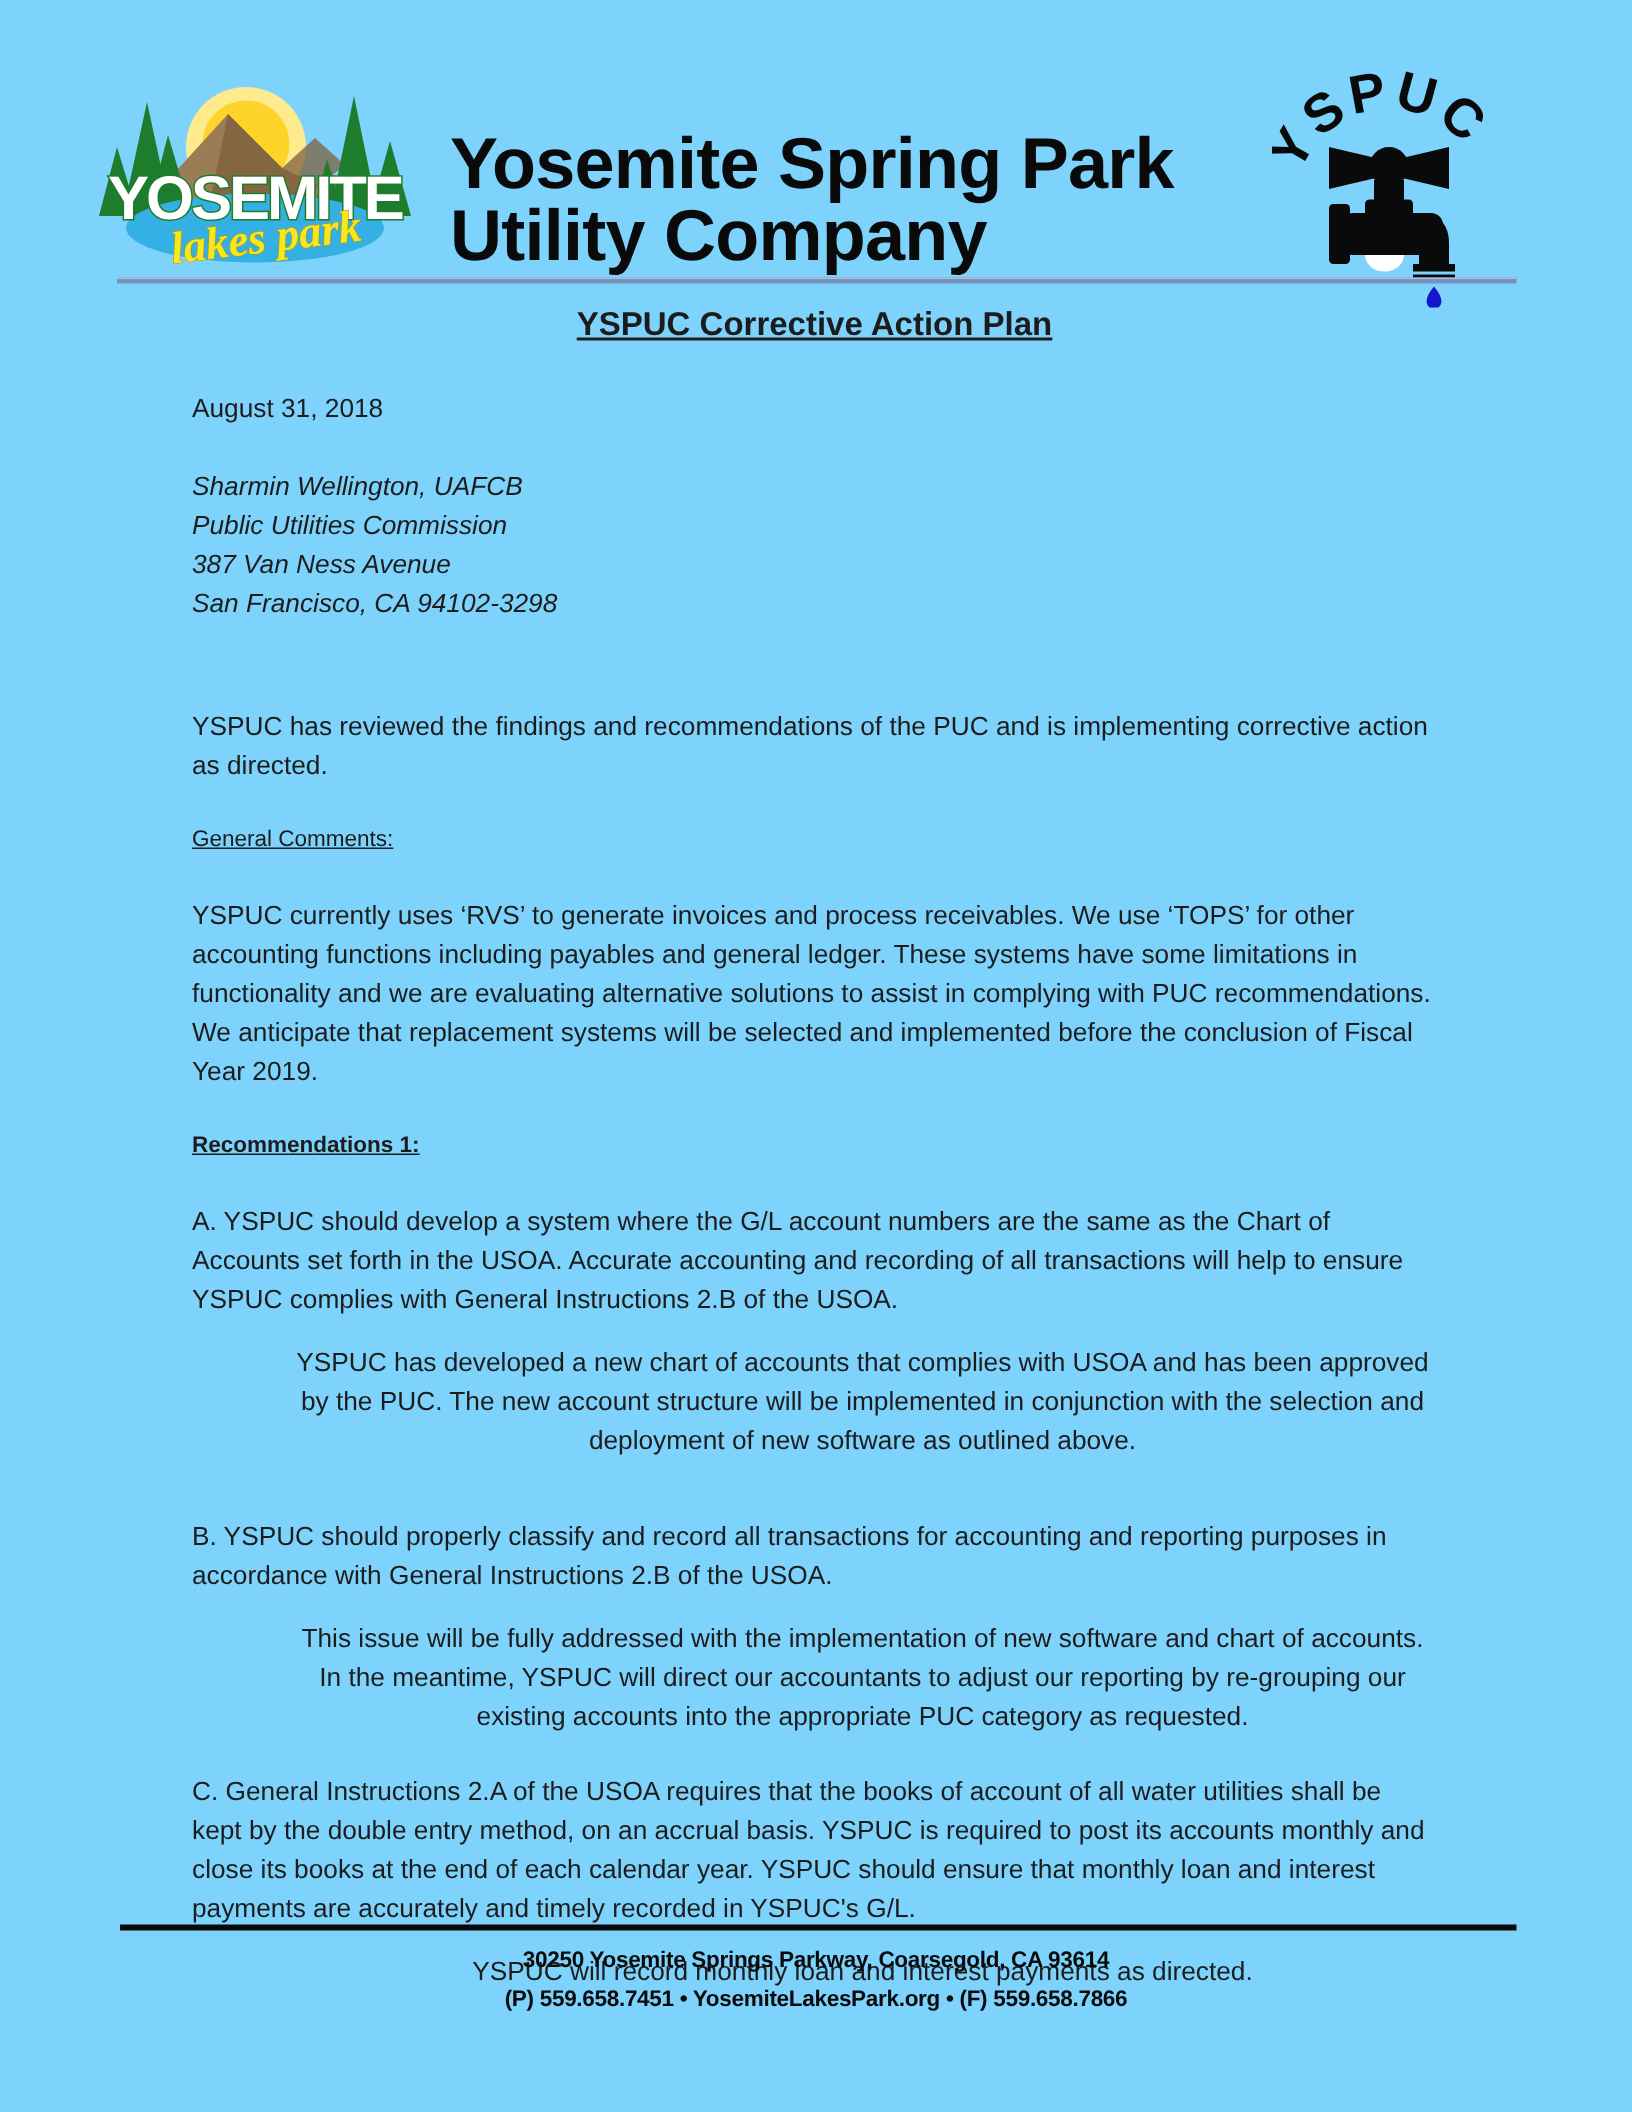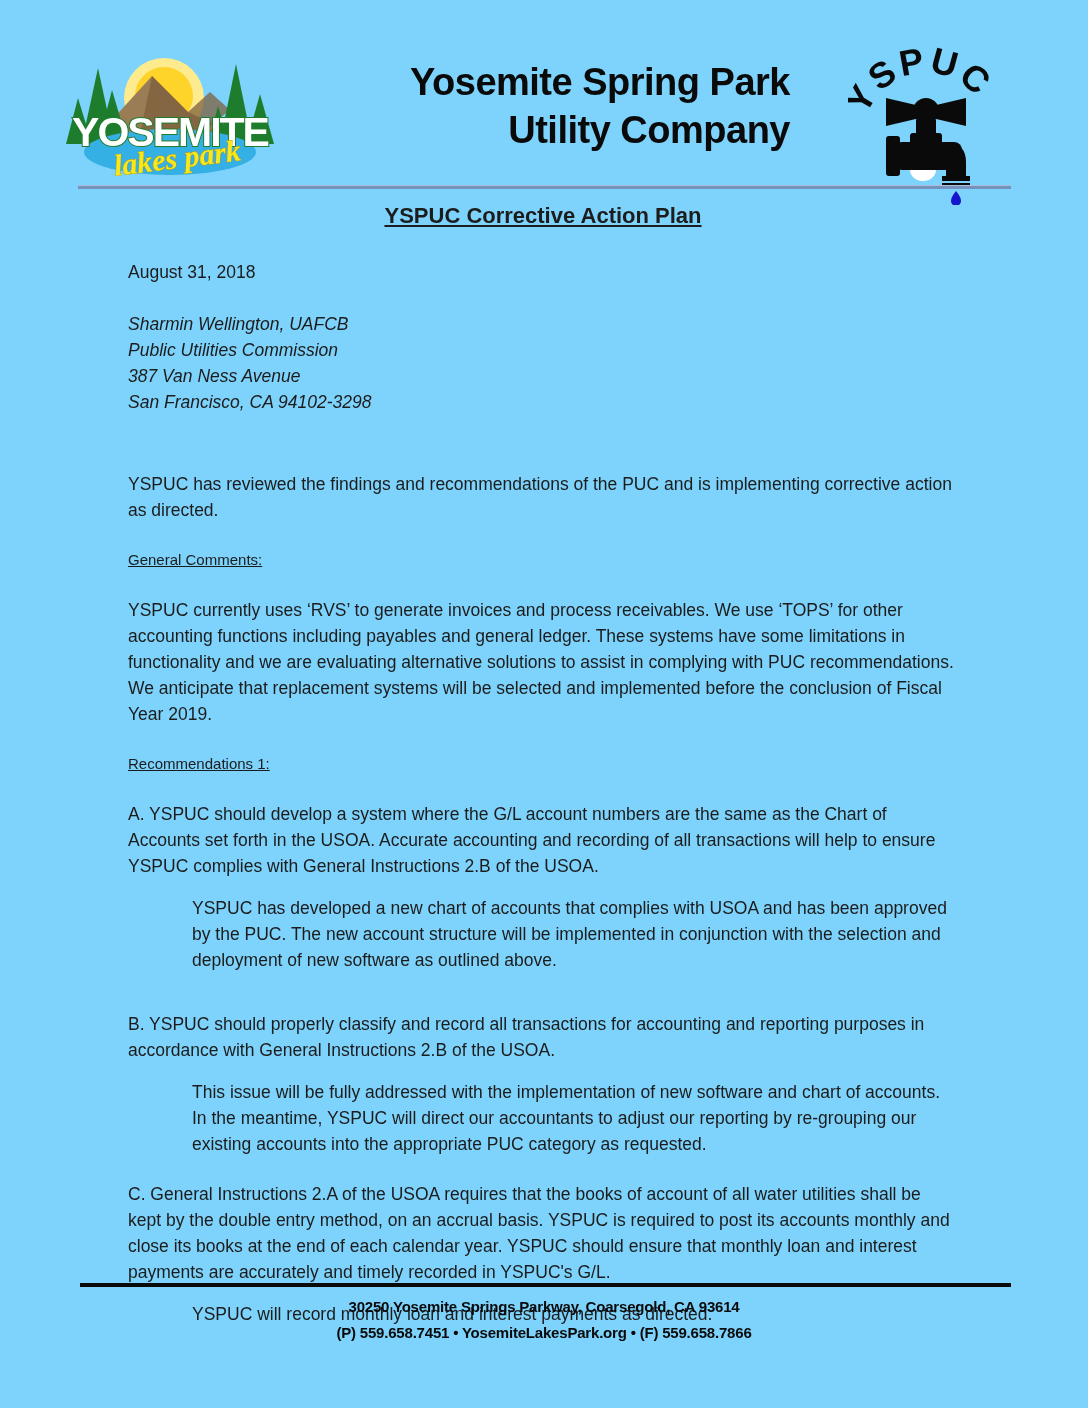--- a/index.html
+++ b/index.html
@@ -11,23 +11,23 @@
     font-family:"Liberation Sans", sans-serif;
     color:#1c1c1c;
     overflow:hidden;
   }
 
   
   .letterhead { position:absolute; top:0; left:0; right:0; height:190px; }
   .logo-left  { position:absolute; left:60px;  top:50px; width:222px; height:130px; }
   .logo-right { position:absolute; left:848px; top:40px; width:160px; height:165px; }
   .company-title {
-    position:absolute; left:300px; width:490px; top:58px;
-    text-align:right; font-weight:bold; color:#0a0a0a;
-    font-size:38px; line-height:48px; letter-spacing:-0.5px;
+    position:absolute; left:300px; width:490px; top:86px;
+    text-align:left; font-weight:bold; color:#0a0a0a;
+    font-size:48px; line-height:48px; letter-spacing:-0.5px;
   }
   .head-rule {
     position:absolute; top:185px; left:78px; width:933px; height:3px;
     background:#7593bd; border-top:1px solid #a9bedb;
   }
 
   
   .doc {
     position:absolute; left:128px; right:130px; top:203px;
     font-size:17.5px; line-height:26px;
@@ -35,22 +35,22 @@
   .doc-title {
     text-align:center; font-weight:bold; font-size:22px;
     text-decoration:underline; margin:0;
   }
   .block   { margin:24px 0 0 0; }
   .date-line { margin-top:30px; }
   .addr-line { margin:0;font-style:italic; }
   .recipient { margin-top:26px; }
   .intro   { margin-top:56px; }
   .sec-heading { text-decoration:underline; font-weight:normal; font-size:15px; margin:24px 0 0 0; }
-  .sec-heading.bold { font-weight:normal; }
-  .response { margin:16px 0 0 64px; }
+  .sec-heading.bold { font-weight:bold; }
+  .response { margin:16px 0 0 64px;text-align:center; }
   .gap-lg  { margin-top:38px; }
 
   
   .foot-rule {
     position:absolute; top:1283px; left:80px; width:931px; height:4px;
     background:#0a0a0a;
   }
   .footer-text {
     position:absolute; top:1294px; left:0; right:0;
     text-align:center; font-weight:bold; font-size:15px; line-height:26px;

